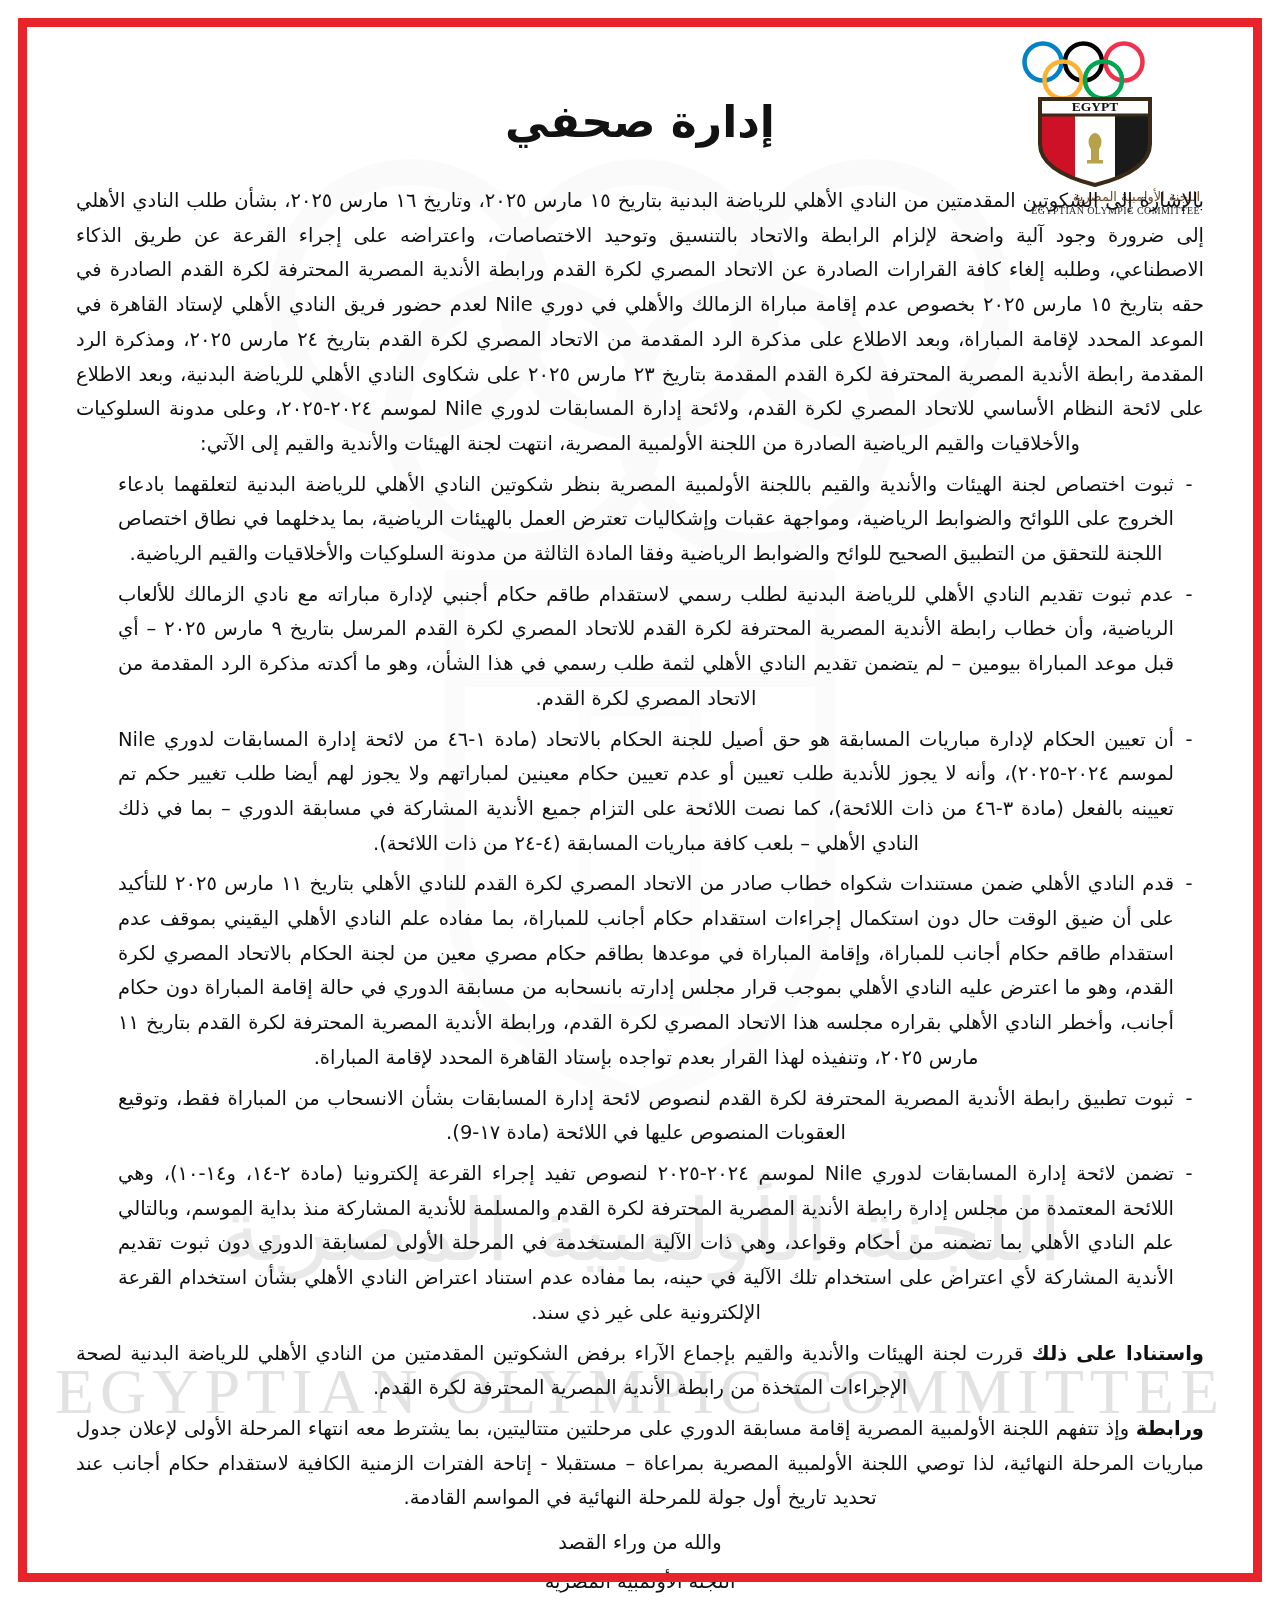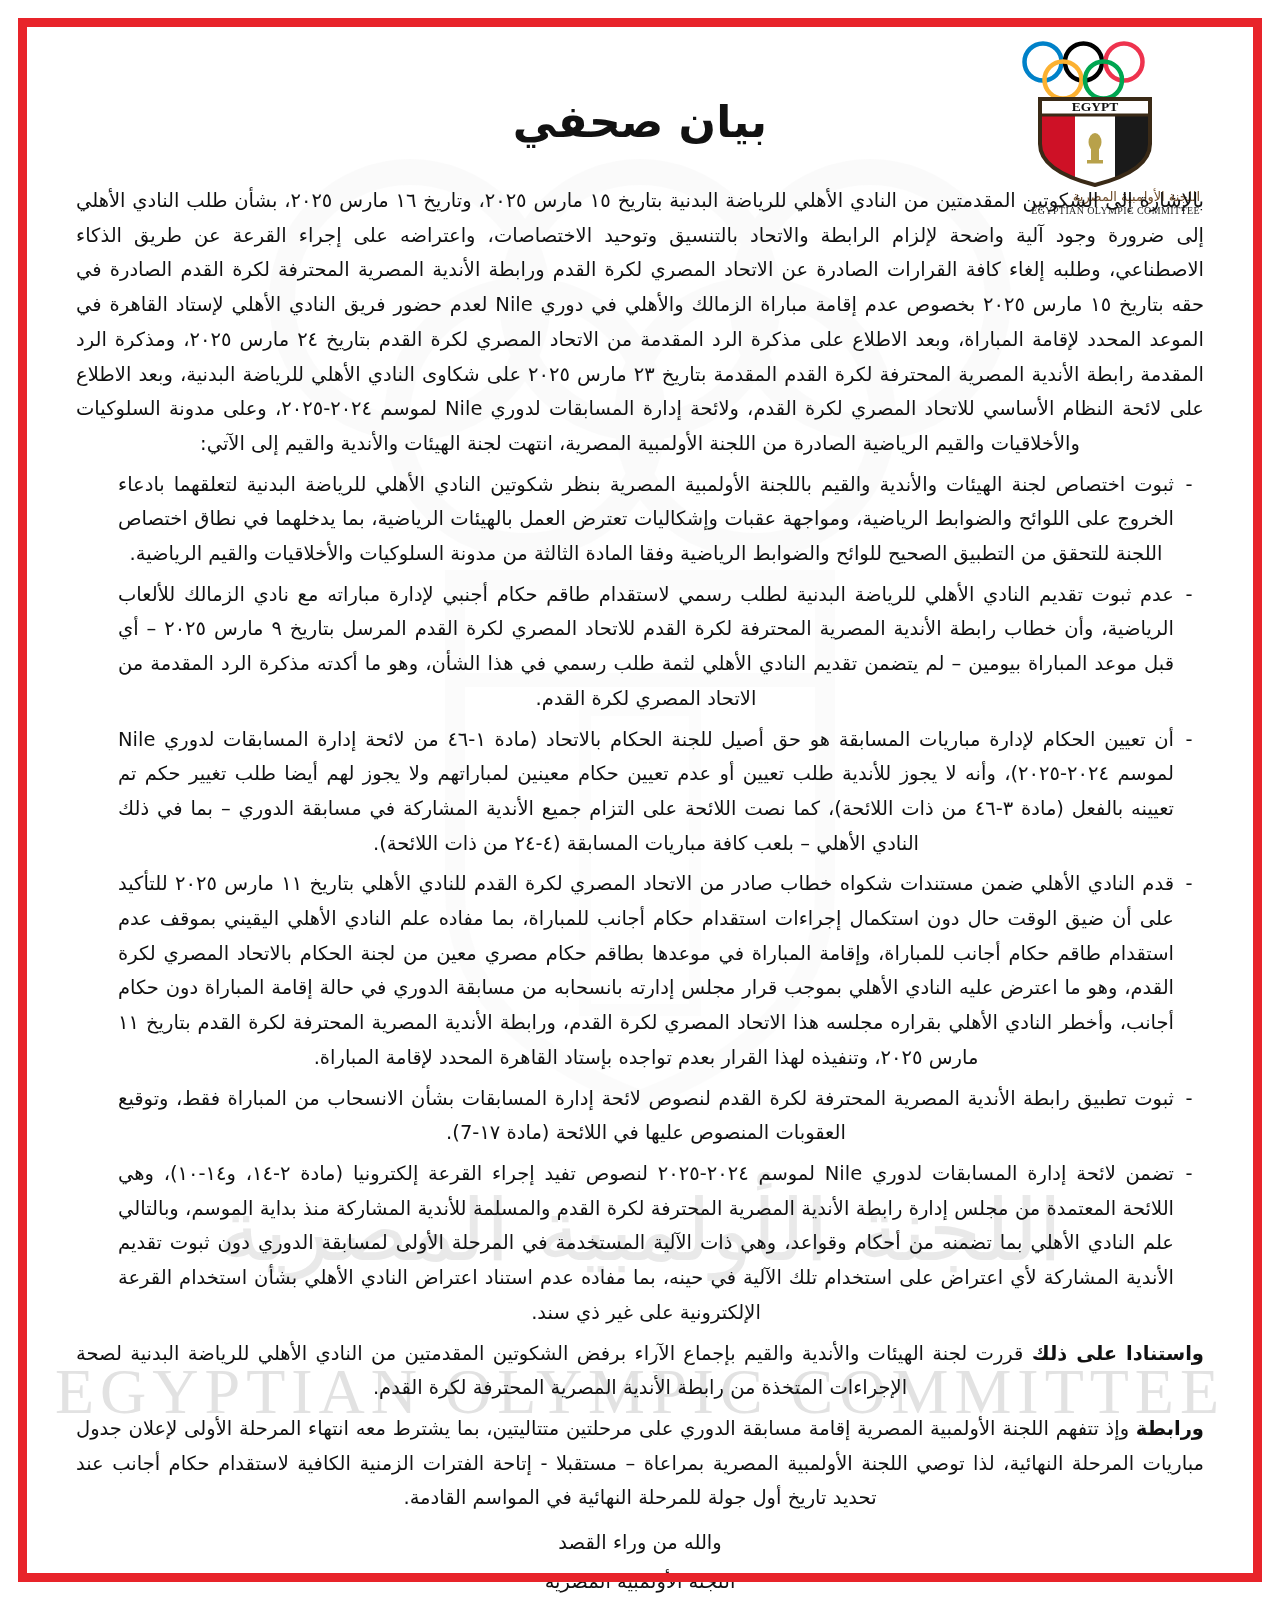--- a/index.html
+++ b/index.html
@@ -233,21 +233,21 @@
           </g>
           <path d="M10 6 H230 V96 Q230 150 120 178 Q10 150 10 96 Z" fill="none" stroke="#3a2a17" stroke-width="8"></path>
           <line x1="12" y1="38" x2="228" y2="38" stroke="#3a2a17" stroke-width="6"></line>
           <text x="120" y="30" text-anchor="middle" font-family="Liberation Serif, DejaVu Serif, serif" font-size="27" font-weight="bold" fill="#111111">EGYPT</text>
         </svg>
 
         <div class="logo-ar">اللجنة الأولمبية المصرية</div>
         <div class="logo-en">EGYPTIAN OLYMPIC COMMITTEE</div>
       </div>
 
-      <div class="doc-title">بيان صحفي</div>
+      <div class="doc-title">إدارة صحفي</div>
     </div>
 
     <div class="content">
 
       <p class="para">بالإشارة إلى الشكوتين المقدمتين من النادي الأهلي للرياضة البدنية بتاريخ ١٥ مارس ٢٠٢٥، وتاريخ ١٦ مارس ٢٠٢٥، بشأن طلب النادي الأهلي إلى ضرورة وجود آلية واضحة لإلزام الرابطة والاتحاد بالتنسيق وتوحيد الاختصاصات، واعتراضه على إجراء القرعة عن طريق الذكاء الاصطناعي، وطلبه إلغاء كافة القرارات الصادرة عن الاتحاد المصري لكرة القدم ورابطة الأندية المصرية المحترفة لكرة القدم الصادرة في حقه بتاريخ ١٥ مارس ٢٠٢٥ بخصوص عدم إقامة مباراة الزمالك والأهلي في دوري Nile لعدم حضور فريق النادي الأهلي لإستاد القاهرة في الموعد المحدد لإقامة المباراة، وبعد الاطلاع على مذكرة الرد المقدمة من الاتحاد المصري لكرة القدم بتاريخ ٢٤ مارس ٢٠٢٥، ومذكرة الرد المقدمة رابطة الأندية المصرية المحترفة لكرة القدم المقدمة بتاريخ ٢٣ مارس ٢٠٢٥ على شكاوى النادي الأهلي للرياضة البدنية، وبعد الاطلاع على لائحة النظام الأساسي للاتحاد المصري لكرة القدم، ولائحة إدارة المسابقات لدوري Nile لموسم ٢٠٢٤-٢٠٢٥، وعلى مدونة السلوكيات والأخلاقيات والقيم الرياضية الصادرة من اللجنة الأولمبية المصرية، انتهت لجنة الهيئات والأندية والقيم إلى الآتي:</p>
 
       <div class="bullet-row">
         <span class="bullet-dash">-</span>
         <span class="bullet-text">ثبوت اختصاص لجنة الهيئات والأندية والقيم باللجنة الأولمبية المصرية بنظر شكوتين النادي الأهلي للرياضة البدنية لتعلقهما بادعاء الخروج على اللوائح والضوابط الرياضية، ومواجهة عقبات وإشكاليات تعترض العمل بالهيئات الرياضية، بما يدخلهما في نطاق اختصاص اللجنة للتحقق من التطبيق الصحيح للوائح والضوابط الرياضية وفقا المادة الثالثة من مدونة السلوكيات والأخلاقيات والقيم الرياضية.</span>
       </div>
@@ -262,21 +262,21 @@
         <span class="bullet-text">أن تعيين الحكام لإدارة مباريات المسابقة هو حق أصيل للجنة الحكام بالاتحاد (مادة ١-٤٦ من لائحة إدارة المسابقات لدوري Nile لموسم ٢٠٢٤-٢٠٢٥)، وأنه لا يجوز للأندية طلب تعيين أو عدم تعيين حكام معينين لمباراتهم ولا يجوز لهم أيضا طلب تغيير حكم تم تعيينه بالفعل (مادة ٣-٤٦ من ذات اللائحة)، كما نصت اللائحة على التزام جميع الأندية المشاركة في مسابقة الدوري – بما في ذلك النادي الأهلي – بلعب كافة مباريات المسابقة (٤-٢٤ من ذات اللائحة).</span>
       </div>
 
       <div class="bullet-row">
         <span class="bullet-dash">-</span>
         <span class="bullet-text">قدم النادي الأهلي ضمن مستندات شكواه خطاب صادر من الاتحاد المصري لكرة القدم للنادي الأهلي بتاريخ ١١ مارس ٢٠٢٥ للتأكيد على أن ضيق الوقت حال دون استكمال إجراءات استقدام حكام أجانب للمباراة، بما مفاده علم النادي الأهلي اليقيني بموقف عدم استقدام طاقم حكام أجانب للمباراة، وإقامة المباراة في موعدها بطاقم حكام مصري معين من لجنة الحكام بالاتحاد المصري لكرة القدم، وهو ما اعترض عليه النادي الأهلي بموجب قرار مجلس إدارته بانسحابه من مسابقة الدوري في حالة إقامة المباراة دون حكام أجانب، وأخطر النادي الأهلي بقراره مجلسه هذا الاتحاد المصري لكرة القدم، ورابطة الأندية المصرية المحترفة لكرة القدم بتاريخ ١١ مارس ٢٠٢٥، وتنفيذه لهذا القرار بعدم تواجده بإستاد القاهرة المحدد لإقامة المباراة.</span>
       </div>
 
       <div class="bullet-row">
         <span class="bullet-dash">-</span>
-        <span class="bullet-text">ثبوت تطبيق رابطة الأندية المصرية المحترفة لكرة القدم لنصوص لائحة إدارة المسابقات بشأن الانسحاب من المباراة فقط، وتوقيع العقوبات المنصوص عليها في اللائحة  (مادة ١٧-7).</span>
+        <span class="bullet-text">ثبوت تطبيق رابطة الأندية المصرية المحترفة لكرة القدم لنصوص لائحة إدارة المسابقات بشأن الانسحاب من المباراة فقط، وتوقيع العقوبات المنصوص عليها في اللائحة  (مادة ١٧-9).</span>
       </div>
 
       <div class="bullet-row">
         <span class="bullet-dash">-</span>
         <span class="bullet-text">تضمن لائحة إدارة المسابقات لدوري Nile لموسم ٢٠٢٤-٢٠٢٥ لنصوص تفيد إجراء القرعة إلكترونيا (مادة ٢-١٤، و١٤-١٠)، وهي اللائحة المعتمدة من مجلس إدارة رابطة الأندية المصرية المحترفة لكرة القدم والمسلمة للأندية المشاركة منذ بداية الموسم، وبالتالي علم النادي الأهلي بما تضمنه من أحكام وقواعد، وهي ذات الآلية المستخدمة في المرحلة الأولى لمسابقة الدوري دون ثبوت تقديم الأندية المشاركة لأي اعتراض على استخدام تلك الآلية في حينه، بما مفاده عدم استناد اعتراض النادي الأهلي بشأن استخدام القرعة الإلكترونية على غير ذي سند.</span>
       </div>
 
       <p class="para"><span class="lead">واستنادا على ذلك</span><span> قررت لجنة الهيئات والأندية والقيم بإجماع الآراء برفض الشكوتين المقدمتين من النادي الأهلي للرياضة البدنية لصحة الإجراءات المتخذة من رابطة الأندية المصرية المحترفة لكرة القدم.</span></p>
 
       <p class="para"><span class="lead">ورابطة</span><span> وإذ تتفهم اللجنة الأولمبية المصرية إقامة مسابقة الدوري على مرحلتين متتاليتين، بما يشترط معه انتهاء المرحلة الأولى لإعلان جدول مباريات المرحلة النهائية، لذا توصي اللجنة الأولمبية المصرية بمراعاة – مستقبلا - إتاحة الفترات الزمنية الكافية لاستقدام حكام أجانب عند تحديد تاريخ أول جولة للمرحلة النهائية في المواسم القادمة.</span></p>

